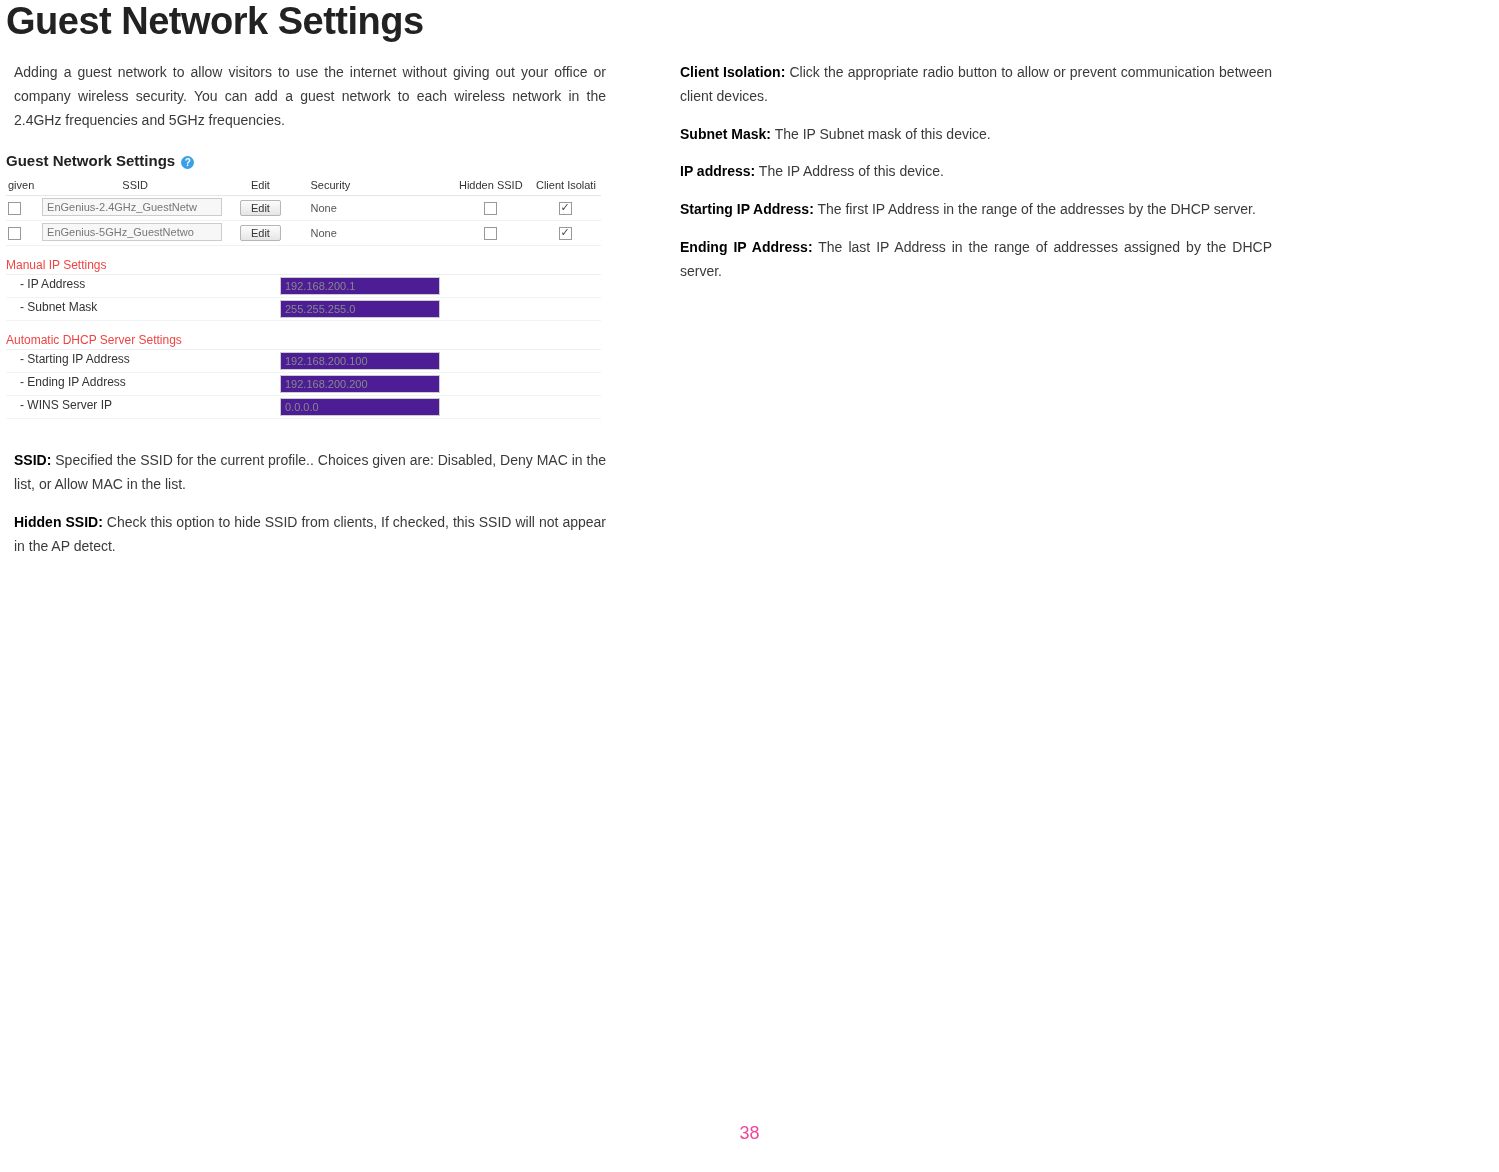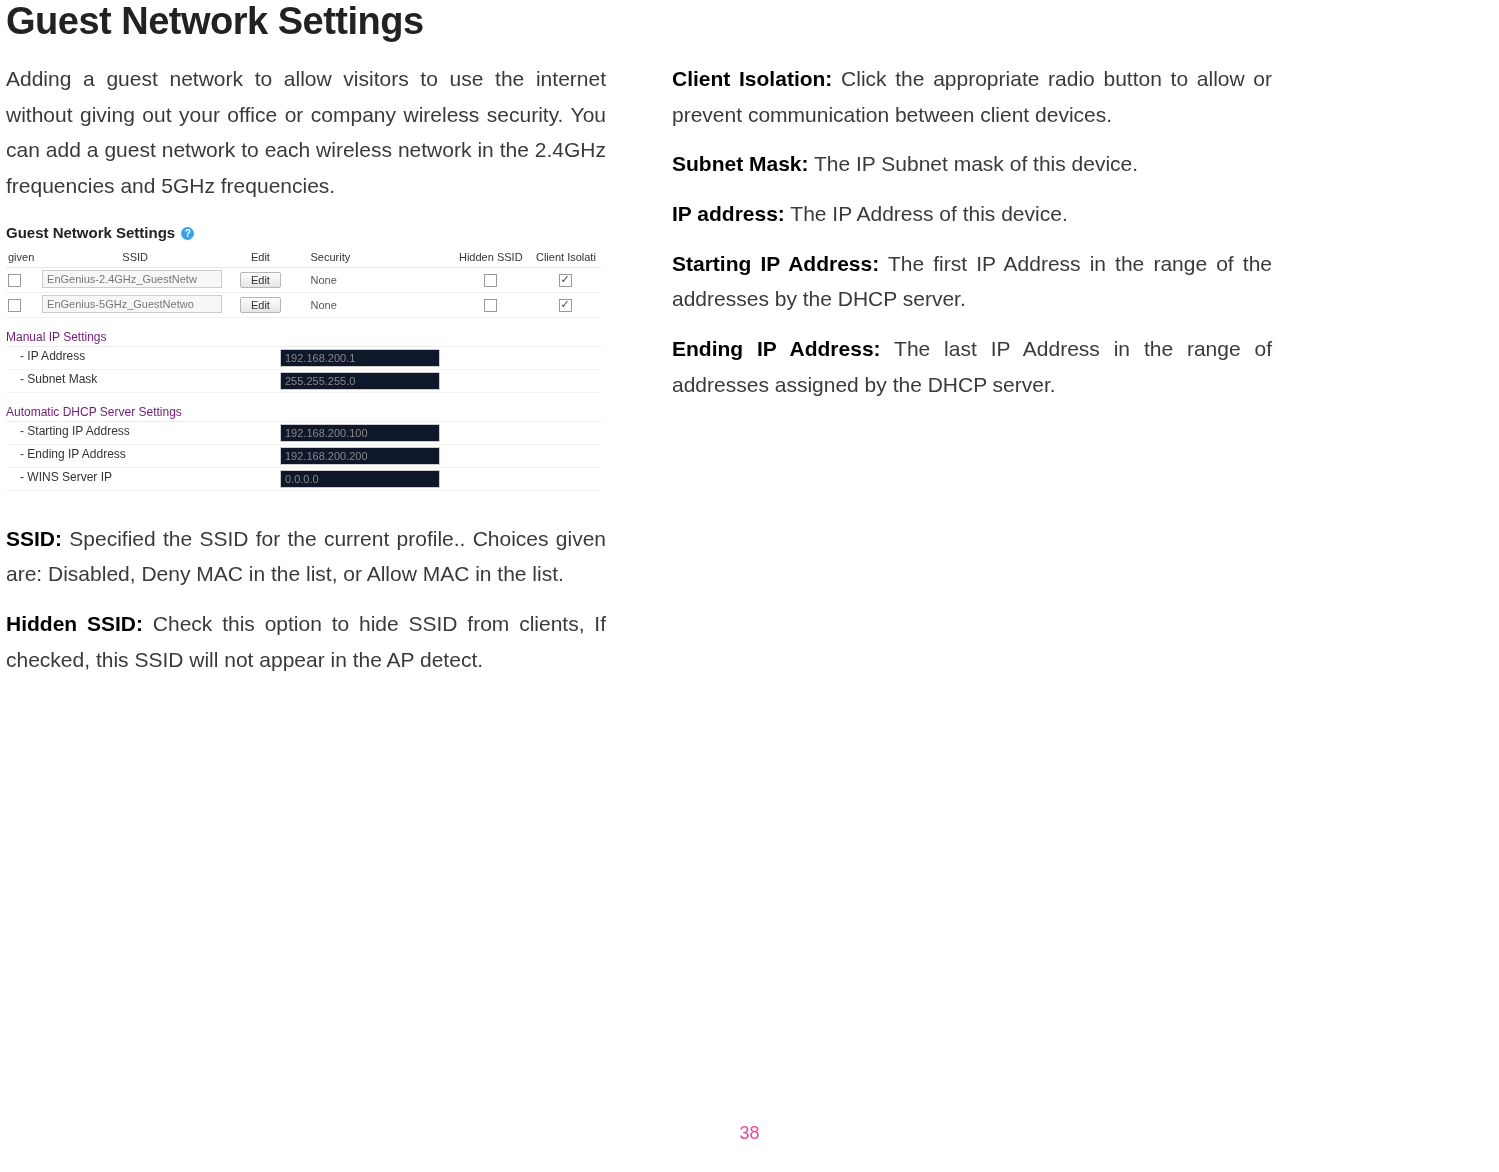--- a/index.html
+++ b/index.html
@@ -30,23 +30,23 @@
     display: flex;
     gap: 36px;
     margin-top: 18px;
   }
   .col {
     width: 600px;
   }
   .col-left { padding-left: 6px; }
   .col-right { padding-left: 30px; }
   p.intro, p.body {
-    font-size: 21px;
+    font-size: 14px;
     line-height: 1.7;
-    margin: 0 0 14px 0;
+    margin: 0 0 14px 8px;
     text-align: justify;
     color: #3a3a3a;
   }
   p.body .bold {
     font-weight: 700;
     color: #000;
   }
 
   
   .panel {
@@ -129,38 +129,38 @@
     font-size:11px;
     padding:2px 4px;
     width: 170px;
     overflow:hidden;
     white-space:nowrap;
     text-overflow:clip;
   }
   .tx-ip {
     display:inline-block;
     border:1px solid #ccc;
-    background:#0f172a;
+    background:#4c1d95;
     color:#888;
     font-size:11px;
     padding:2px 4px;
     width: 150px;
   }
   .btn {
     display:inline-block;
     border:1px solid #b5b5b5;
     background: linear-gradient(#fdfdfd,#e5e5e5);
     color:#333;
     font-size:11px;
     padding:1px 10px;
     border-radius:2px;
   }
   .section-head {
     font-size: 12px;
-    color:#701a75;
+    color:#ef4444;
     padding: 6px 0 2px 0;
     border-bottom:1px solid #eee;
     margin-top: 6px;
   }
   .kv-row {
     display:flex;
     align-items:flex-start;
     padding:2px 0;
     border-bottom:1px solid #f3f3f3;
   }

